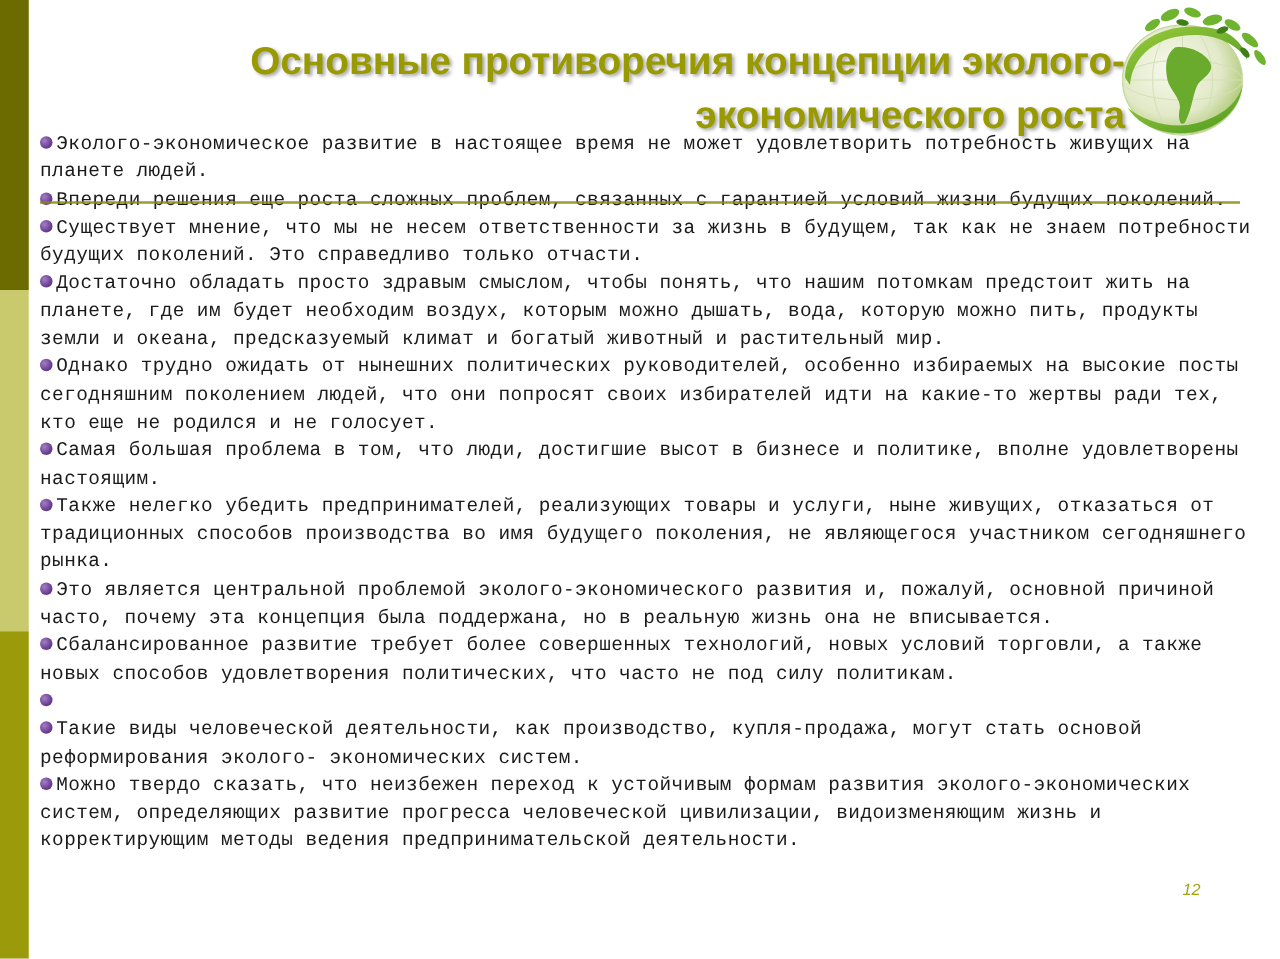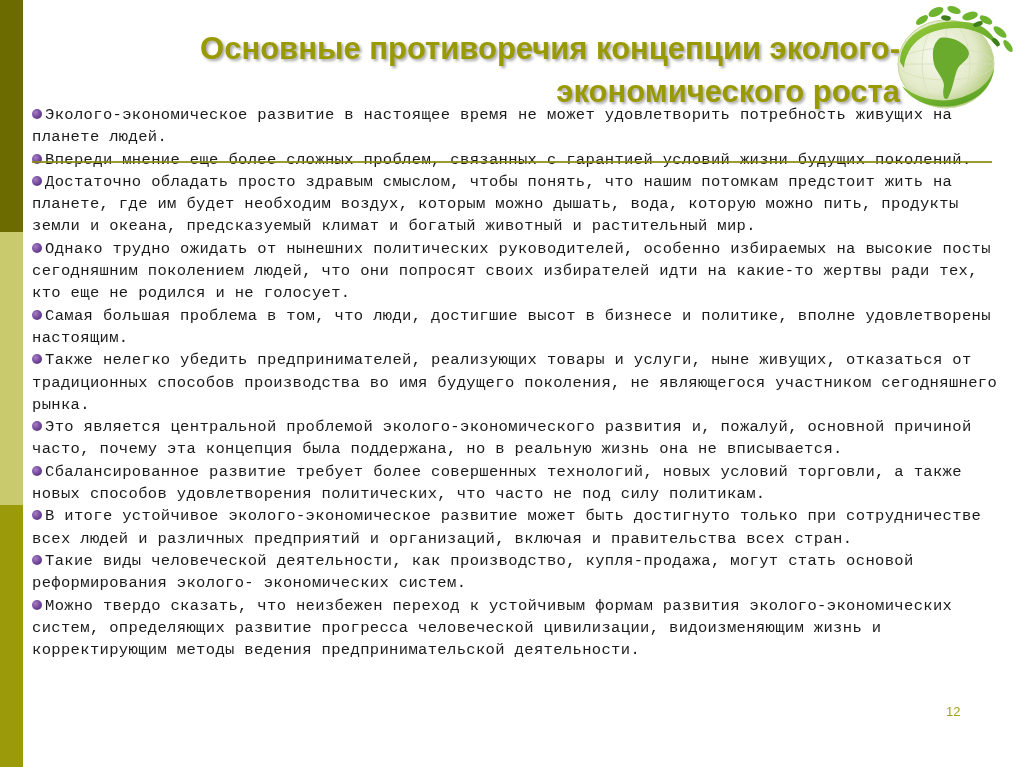--- a/index.html
+++ b/index.html
@@ -38,21 +38,21 @@
     background:radial-gradient(circle at 35% 35%, #a47ec4 0%, #6a3f93 60%, #4d2a70 100%);
     margin-right:3px; vertical-align:0px;
   }
   .strike-line {
     position:absolute; left:0; top:12px; width:960px; height:2px;
     background:#8a8a10; opacity:0.85;
   }
   .page-number {
     position:absolute; left:946px; top:704px;
     font-family:"Liberation Sans", sans-serif;
-    font-size:13px; color:#a3a316;
+    font-size:13px; color:#a3a316;font-style:italic;
   }
 </style>
 </head>
 <body>
 
 <div class="sidebar-bar">
   <div class="bar-seg bar-top"></div>
   <div class="bar-seg bar-mid"></div>
   <div class="bar-seg bar-bot"></div>
 </div>
@@ -94,25 +94,26 @@
     <g fill="#3e7f1a">
       <ellipse cx="68" cy="16" rx="5" ry="2.5" transform="rotate(10 68 16)"></ellipse>
       <ellipse cx="100" cy="22" rx="5" ry="2.5" transform="rotate(-20 100 22)"></ellipse>
       <ellipse cx="118" cy="40" rx="5" ry="2.5" transform="rotate(50 118 40)"></ellipse>
     </g>
   </svg>
 </div>
 
 <div class="content">
   <p class="para"><span class="bullet"></span><span>Эколого-экономическое развитие в настоящее время не может удовлетворить потребность живущих на планете людей.</span></p>
-  <p class="para"><span class="strike-line"></span><span class="bullet"></span><span>Впереди мнение еще более сложных проблем, связанных с гарантией условий жизни будущих поколений.</span></p>
+  <p class="para"><span class="strike-line"></span><span class="bullet"></span><span>Впереди решения еще роста сложных проблем, связанных с гарантией условий жизни будущих поколений.</span></p>
+  <p class="para"><span class="bullet"></span><span>Существует мнение, что мы не несем ответственности за жизнь в будущем, так как не знаем потребности будущих поколений. Это справедливо только отчасти.</span></p>
   <p class="para"><span class="bullet"></span><span>Достаточно обладать просто здравым смыслом, чтобы понять, что нашим потомкам предстоит жить на планете, где им будет необходим воздух, которым можно дышать, вода, которую можно пить, продукты земли и океана, предсказуемый климат и богатый животный и растительный мир.</span></p>
   <p class="para"><span class="bullet"></span><span>Однако трудно ожидать от нынешних политических руководителей, особенно избираемых на высокие посты сегодняшним поколением людей, что они попросят своих избирателей идти на какие-то жертвы ради тех, кто еще не родился и не голосует.</span></p>
   <p class="para"><span class="bullet"></span><span>Самая большая проблема в том, что люди, достигшие высот в бизнесе и политике, вполне удовлетворены настоящим.</span></p>
   <p class="para"><span class="bullet"></span><span>Также нелегко убедить предпринимателей, реализующих товары и услуги, ныне живущих, отказаться от традиционных способов производства во имя будущего поколения, не являющегося участником сегодняшнего рынка.</span></p>
   <p class="para"><span class="bullet"></span><span>Это является центральной проблемой эколого-экономического развития и, пожалуй, основной причиной часто, почему эта концепция была поддержана, но в реальную жизнь она не вписывается.</span></p>
   <p class="para"><span class="bullet"></span><span>Сбалансированное развитие требует более совершенных технологий, новых условий торговли, а также новых способов удовлетворения политических, что часто не под силу политикам.</span></p>
-  <p class="para"><span class="bullet"></span><span>В итоге устойчивое эколого-экономическое развитие может быть достигнуто только при сотрудничестве всех людей и различных предприятий и организаций, включая и правительства всех стран.</span></p>
+  <p class="para"><span class="bullet"></span></p>
   <p class="para"><span class="bullet"></span><span>Такие виды человеческой деятельности, как производство, купля-продажа, могут стать основой реформирования эколого- экономических систем.</span></p>
   <p class="para"><span class="bullet"></span><span>Можно твердо сказать, что неизбежен переход к устойчивым формам развития эколого-экономических систем, определяющих развитие прогресса человеческой цивилизации, видоизменяющим жизнь и корректирующим методы ведения предпринимательской деятельности.</span></p>
 </div>
 
 <div class="page-number">12</div>
 
 </body></html>

